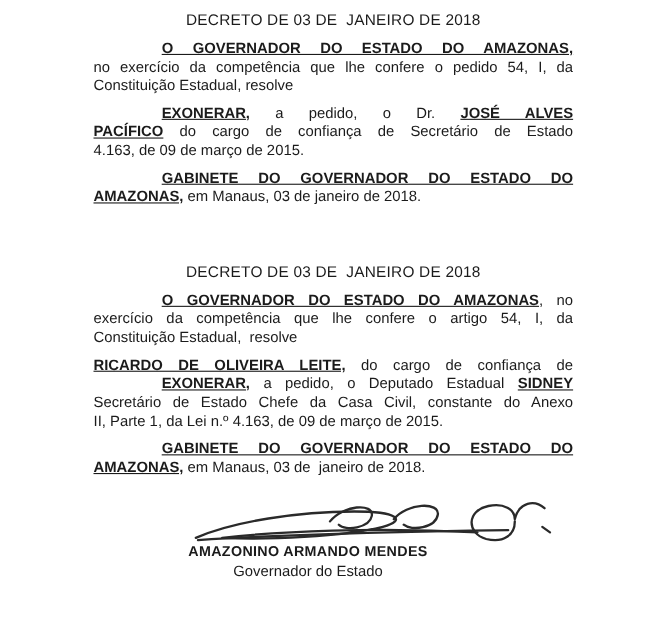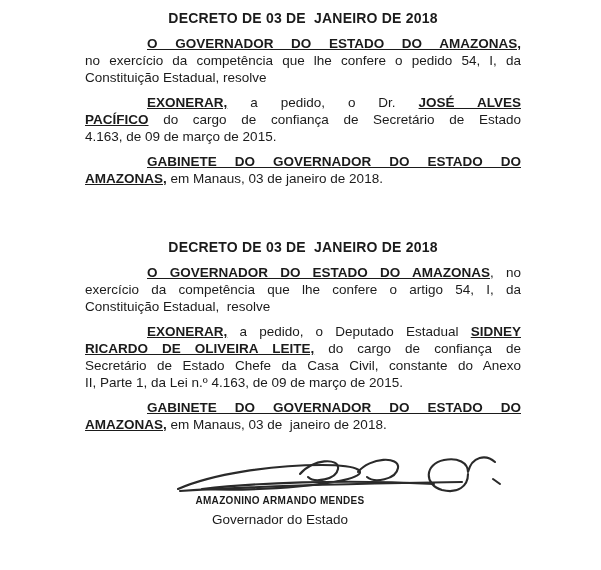--- a/index.html
+++ b/index.html
@@ -18,21 +18,21 @@
   }
   .decree {
     position: absolute;
     left: 85px;
     width: 436px;
   }
   .decree-1 { top: 10px; }
   .decree-2 { top: 239px; }
   .decree-title {
     font-size: 14px;
-    font-weight: bold;
+    font-weight: normal;
     line-height: 17px;
     text-align: center;
     letter-spacing: 0.2px;
     white-space: pre-wrap;
   }
   .para {
     margin-top: 8px;
     font-size: 13.5px;
     line-height: 17px;
   }
@@ -57,21 +57,21 @@
   .sig-svg {
     position: absolute;
     left: 32px;
     top: 0;
     width: 340px;
     height: 52px;
     overflow: visible;
   }
   .sig-name {
     margin-top: 40px;
-    font-size: 10px;
+    font-size: 13px;
     font-weight: bold;
     line-height: 17px;
     letter-spacing: 0.3px;
     white-space: nowrap;
   }
   .sig-role {
     margin-top: 2px;
     font-size: 13.5px;
     line-height: 17px;
   }
@@ -103,22 +103,22 @@
 
   <section class="decree decree-2">
     <div class="decree-title">DECRETO DE 03 DE&nbsp; JANEIRO DE 2018</div>
     <div class="decree-body">
         <div class="para">
           <div class="line first"><span class="b">O GOVERNADOR DO ESTADO DO AMAZONAS</span><span>, no</span></div>
           <div class="line"><span>exercício da competência que lhe confere o artigo 54, I, da</span></div>
           <div class="line last"><span>Constituição Estadual,&nbsp; resolve</span></div>
         </div>
         <div class="para">
+          <div class="line"><span class="b">RICARDO DE OLIVEIRA LEITE,</span><span> do cargo de confiança de</span></div>
           <div class="line first"><span class="b">EXONERAR,</span><span> a pedido, o Deputado Estadual </span><span class="b">SIDNEY</span></div>
-          <div class="line"><span class="b">RICARDO DE OLIVEIRA LEITE,</span><span> do cargo de confiança de</span></div>
           <div class="line"><span>Secretário de Estado Chefe da Casa Civil, constante do Anexo</span></div>
           <div class="line last"><span>II, Parte 1, da Lei n.º 4.163, de 09 de março de 2015.</span></div>
         </div>
         <div class="para">
           <div class="line first"><span class="b">GABINETE DO GOVERNADOR DO ESTADO DO</span></div>
           <div class="line last"><span class="b">AMAZONAS,</span><span> em Manaus, 03 de&nbsp; janeiro de 2018.</span></div>
         </div>
       </div>
   </section>
 

